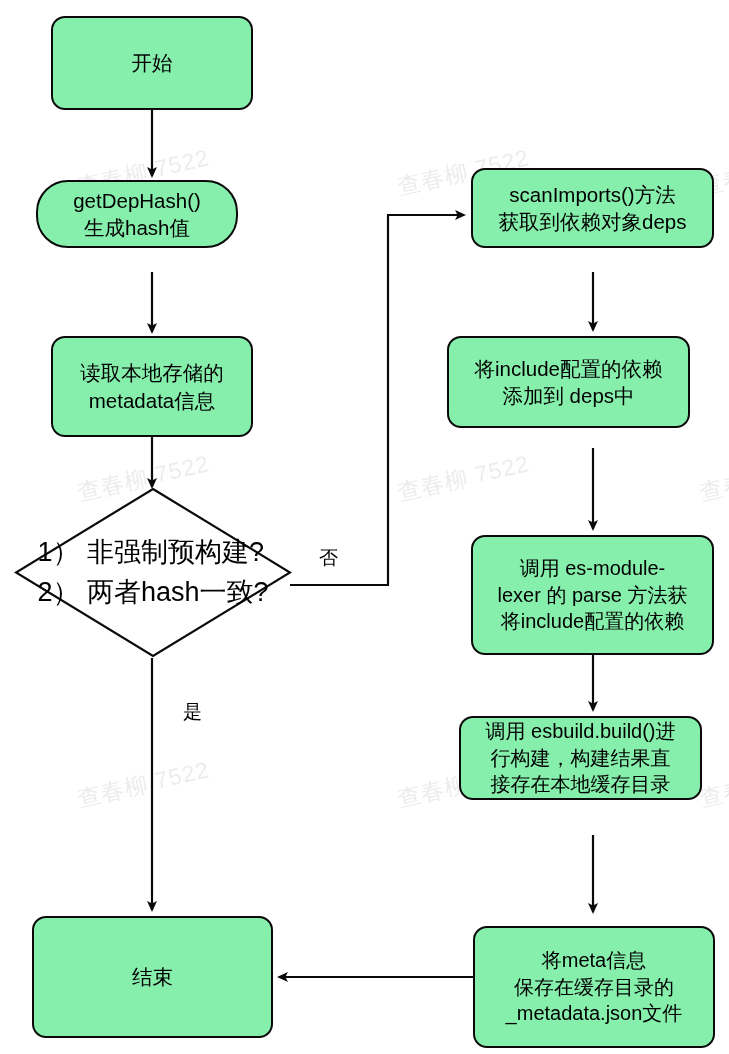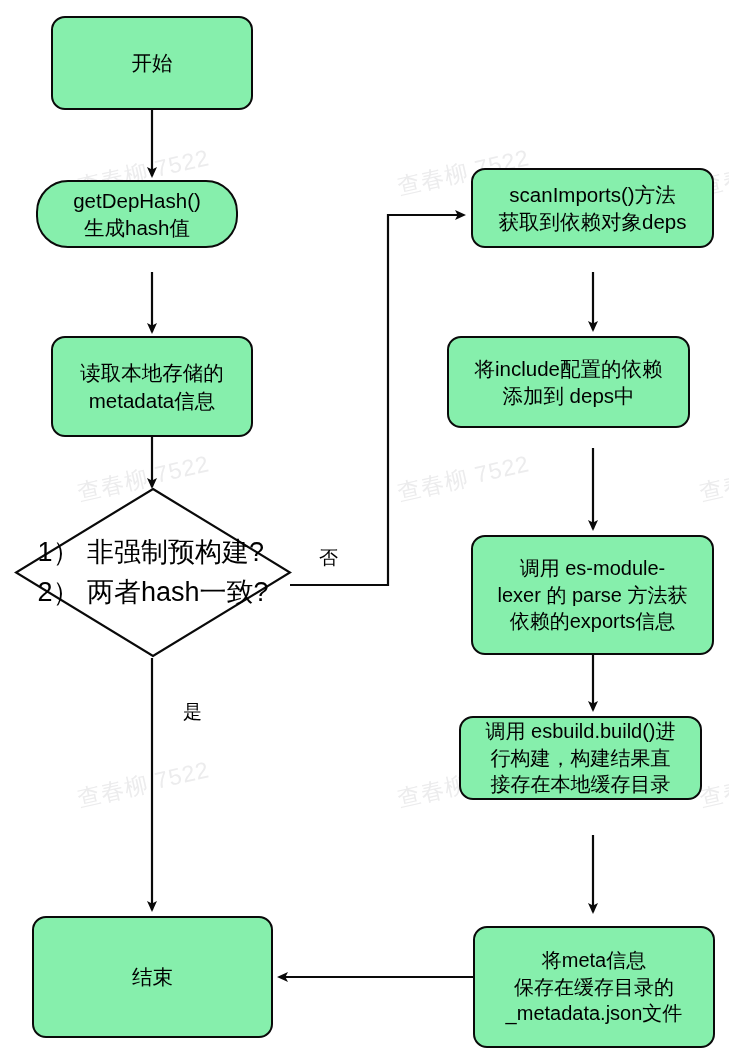--- a/index.html
+++ b/index.html
@@ -174,21 +174,21 @@
   </div>
 
   <div class="node box" style="left:447px; top:336px; width:243px; height:92px;">
     <span class="label">将include配置的依赖
 添加到 deps中</span>
   </div>
 
   <div class="node box small" style="left:471px; top:535px; width:243px; height:120px;">
     <span class="label">调用 es-module-
 lexer 的 parse 方法获
-依赖的exports信息</span>
+将include配置的依赖</span>
   </div>
 
   <div class="node box small" style="left:459px; top:716px; width:243px; height:84px;">
     <span class="label">调用 esbuild.build()进
 行构建，构建结果直
 接存在本地缓存目录</span>
   </div>
 
   <div class="node box small" style="left:473px; top:918px; width:242px; height:122px;margin-top:8px;">
     <span class="label">将meta信息

